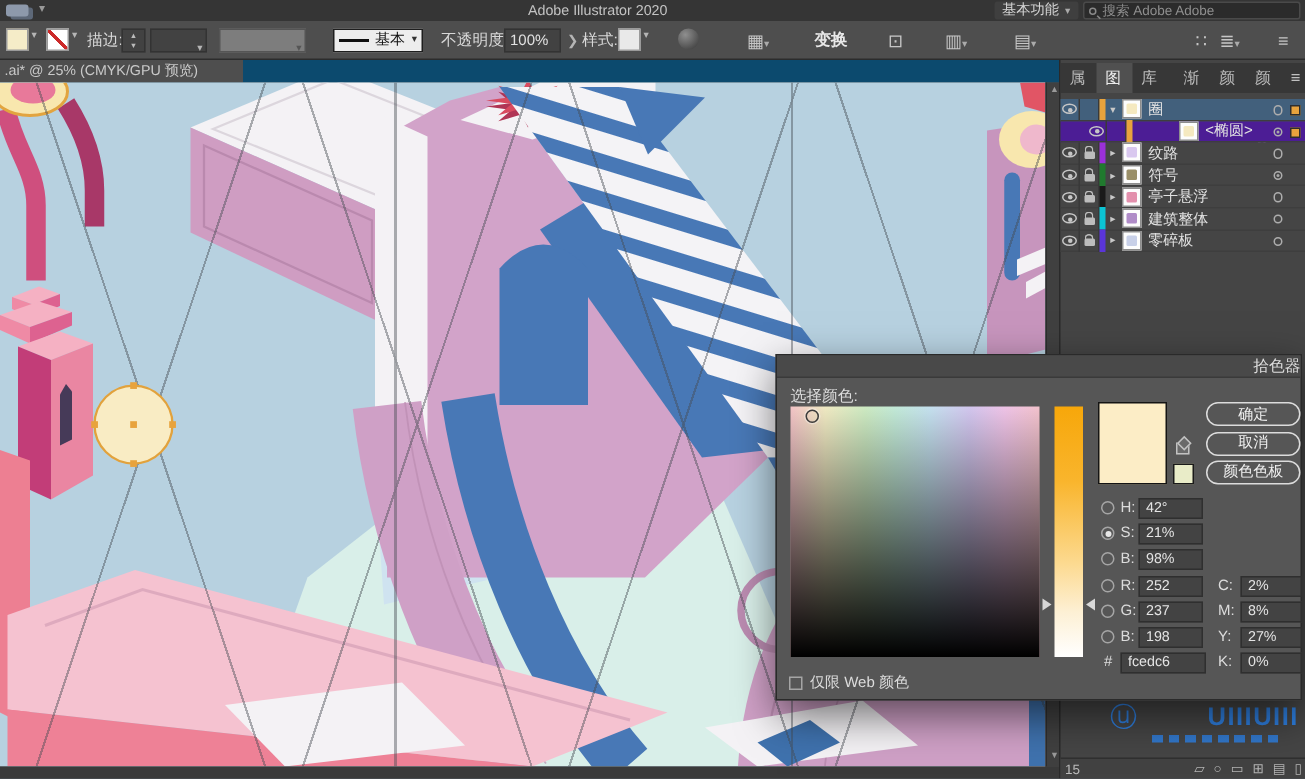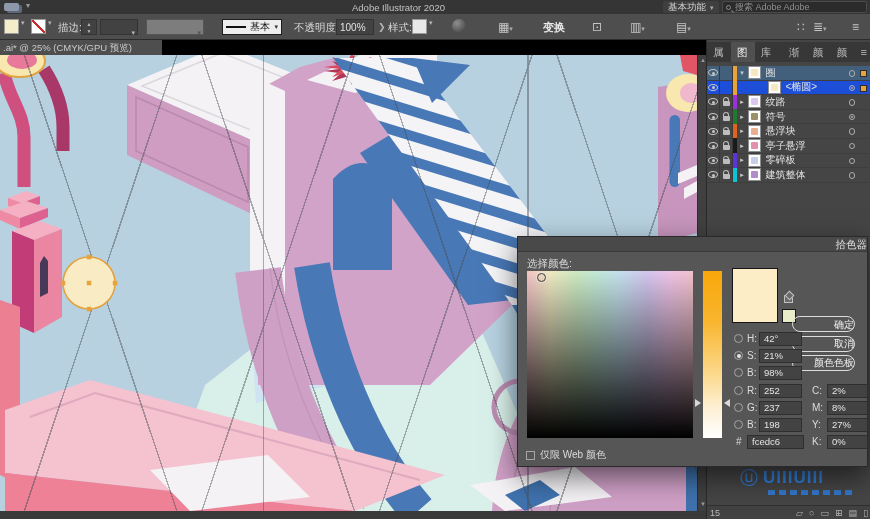--- a/index.html
+++ b/index.html
@@ -25,21 +25,21 @@
   .mini-car{position:absolute;font-size:7px;color:#b5b5b5;top:5px;}
   .cb-label{font-size:10.5px;color:#d8d8d8;}
   .darkbox{background:#424242;border:1px solid #333;}
   .stepper{width:16px;font-size:5px;color:#bbb;text-align:center;line-height:7px;padding-top:1px;}
   .wprofile{left:222px;width:60px;background:#ededed;border:1px solid #1e1e1e;color:#111;display:flex;align-items:center;padding:0 3px;}
   .wprofile .line{width:20px;height:2px;background:#111;margin-right:4px;}
   .wprofile .car{margin-left:auto;color:#333;font-size:7px;}
   .icon-g{color:#c6c6c6;font-size:12px;}
 
   
-  #tabbar{position:absolute;left:0;top:40px;width:870px;height:15px;background:#000000;}
+  #tabbar{position:absolute;left:0;top:40px;width:870px;height:15px;background:#0c4a6e;}
   #doctab{position:absolute;left:0;top:0;height:15px;width:162px;background:#4e4e4e;color:#c9c9c9;font-size:9.5px;line-height:15px;padding-left:3px;white-space:nowrap;overflow:hidden;}
   #panel-collapse{position:absolute;right:4px;top:2px;color:#9a9a9a;font-size:9px;}
 
   
   #canvas{position:absolute;left:0;top:55px;width:697px;height:456px;background:#b7d1e0;overflow:hidden;}
   #grid{position:absolute;inset:0;pointer-events:none;opacity:.55;background:
     repeating-linear-gradient(71.5deg, rgba(70,75,82,0) 0 167px, rgba(70,75,82,.8) 167px 168.4px),
     repeating-linear-gradient(108.5deg, rgba(70,75,82,0) 0 167px, rgba(70,75,82,.8) 167px 168.4px),
     repeating-linear-gradient(90deg, rgba(70,75,82,0) 0 263px, rgba(70,75,82,.8) 263px 264.4px);}
   #vscroll{position:absolute;left:697px;top:55px;width:9px;height:456px;background:#404040;border-left:1px solid #2e2e2e;}
@@ -49,21 +49,21 @@
   
   #rightpanel{position:absolute;left:706px;top:40px;width:164px;height:479px;background:#454545;border-left:1px solid #2a2a2a;}
   #paneltabs{position:absolute;left:0;top:2px;width:164px;height:20px;background:#373737;display:flex;align-items:center;}
   .ptab{padding:0 6px;height:20px;line-height:20px;font-size:10.5px;color:#bdbdbd;}
   .ptab.active{background:#505050;color:#ececec;}
   .ptab-gap{width:10px;}
   #ptab-menu{margin-left:auto;margin-right:4px;color:#c0c0c0;font-size:11px;}
   #layerlist{position:absolute;left:0;top:26px;width:164px;}
   .lrow{position:relative;height:14.6px;display:flex;align-items:center;border-bottom:1px solid #3e3e3e;background:#454545;}
   .lrow.sel{background:#42607c;}
-  .lrow.sel2{background:#1d4ed8;}
+  .lrow.sel2{background:#4c1d95;padding-left:18px;}
   .col-eye,.col-lock{width:13px;height:14.6px;border-right:1px solid #393939;display:flex;align-items:center;justify-content:center;flex:0 0 auto;}
   .eye{width:10px;height:7px;border:1px solid #c6c6c6;border-radius:50%;position:relative;}
   .eye::after{content:"";position:absolute;left:2.5px;top:1.5px;width:3px;height:3px;border-radius:50%;background:#c6c6c6;}
   .lock{position:relative;width:7px;height:5px;background:#bdbdbd;border-radius:1px;margin-top:3px;}
   .lock::before{content:"";position:absolute;left:.5px;top:-3.5px;width:4px;height:3.5px;border:1.2px solid #bdbdbd;border-bottom:none;border-radius:3px 3px 0 0;}
   .cbar{width:3.5px;height:14.6px;flex:0 0 auto;}
   .chev{width:11px;text-align:center;color:#c9c9c9;font-size:7px;flex:0 0 auto;}
   .thumb{width:13px;height:13px;background:#fdfdfd;border:1px solid #8d8d8d;flex:0 0 auto;position:relative;}
   .thumb i{position:absolute;inset:2px;border-radius:1px;}
   .lname{margin-left:5px;font-size:10px;color:#e2e2e2;white-space:nowrap;}
@@ -71,40 +71,40 @@
   .tgt.meat::after{content:"";position:absolute;inset:1px;border-radius:50%;background:#a8a8a8;}
   .selsq{position:absolute;right:4px;top:4px;width:7px;height:7px;background:#e8a33d;border:1px solid #2e2e2e;}
   #panel-footer{position:absolute;left:0;top:465px;width:164px;height:14px;border-top:1px solid #303030;background:#424242;display:flex;align-items:center;padding:0 3px;}
   #footer-count{font-size:9px;color:#bdbdbd;}
   .f-icons{margin-left:auto;display:flex;gap:6px;color:#b5b5b5;font-size:9px;}
 
   
   #watermark{position:absolute;left:740px;top:468px;width:128px;color:#2e7fe0;}
   #wm-row{display:flex;align-items:center;gap:5px;}
   #wm-icon{font-size:18px;line-height:18px;}
-  #wm-text{font-size:17px;font-weight:bold;letter-spacing:1px;}
+  #wm-text{font-size:17px;font-weight:bold;letter-spacing:1px;margin-left:42px;}
   #wm-tag{margin-top:2px;margin-left:28px;height:5px;width:84px;background:repeating-linear-gradient(90deg,#2e7fe0 0 7px,transparent 7px 11px);opacity:.85;}
 
   
   #dialog{position:absolute;left:517px;top:236px;width:351px;height:231px;background:#565656;border:1px solid #2a2a2a;box-shadow:0 10px 26px rgba(0,0,0,.55);z-index:20;}
   #dlg-title{position:absolute;left:0;top:0;width:100%;height:15px;background:#494949;border-bottom:1px solid #3a3a3a;text-align:right;font-size:10.5px;color:#dedede;line-height:15px;}
   #dlg-selectlabel{position:absolute;left:9px;top:20px;font-size:10.5px;color:#dcdcdc;}
   #colorfield{position:absolute;left:9px;top:34px;width:166px;height:167px;cursor:crosshair;background:
     linear-gradient(to bottom, rgba(0,0,0,0), rgba(0,0,0,1)),
     linear-gradient(to right,#f2c3c6,#efe9c2 14%,#cdeac2 30%,#c2e9d7 42%,#c4e0ee 56%,#d2c6ee 72%,#eec3e6 86%,#f2c2cc);}
   #field-marker{position:absolute;left:10px;top:2px;width:9px;height:9px;border:1.5px solid #3c3c3c;border-radius:50%;box-shadow:0 0 0 1px rgba(255,255,255,.35);}
   #slider{position:absolute;left:185px;top:34px;width:19px;height:167px;background:linear-gradient(to bottom,#f7a70a,#f9b52d 30%,#fcd98e 62%,#fdf0d4 82%,#ffffff);}
   .sl-ar{position:absolute;top:162px;width:0;height:0;border-top:4px solid transparent;border-bottom:4px solid transparent;}
   #sl-left{left:177px;border-left:6px solid #d8d8d8;}
   #sl-right{left:206px;border-right:6px solid #d8d8d8;}
   #preview{position:absolute;left:214px;top:31px;width:46px;height:55px;background:#fcedc6;border:1px solid #141414;}
   #cube{position:absolute;left:266px;top:58px;width:9px;height:8px;border:1px solid #c2c2c2;background:#6a6a6a;}
   #cube::before{content:"";position:absolute;left:1px;top:-4px;width:5px;height:5px;border:1px solid #c2c2c2;transform:rotate(45deg);background:#6a6a6a;}
   #minisw{position:absolute;left:264px;top:72px;width:14px;height:14px;background:#e9ecc8;border:1px solid #1a1a1a;}
-  .dbtn{position:absolute;left:274px;width:63px;height:16px;border:1.5px solid #dcdcdc;border-radius:9px;background:transparent;color:#f0f0f0;font-size:10px;line-height:13px;text-align:right;padding:0;margin-top:48px;}
+  .dbtn{position:absolute;left:286px;width:63px;height:16px;border:1.5px solid #dcdcdc;border-radius:9px;background:transparent;color:#f0f0f0;font-size:10px;line-height:13px;text-align:center;padding:0;}
   .vrow{position:absolute;height:14px;}
   .radio{position:absolute;width:9px;height:9px;border:1px solid #a5a5a5;border-radius:50%;top:1px;}
   .radio.checked::after{content:"";position:absolute;inset:1.5px;border-radius:50%;background:#e6e6e6;}
   .vlabel{position:absolute;left:13px;top:0;font-size:10px;color:#dcdcdc;}
   .vfield{position:absolute;left:25px;top:-1px;width:43px;height:13.5px;background:#434343;border:1px solid #2f2f2f;color:#e4e4e4;font-size:9.5px;line-height:12px;padding-left:4px;}
   .vfield.wide{width:57px;}
   #webonly{position:absolute;left:8px;top:211px;display:flex;align-items:center;gap:5px;}
   #webonly .box{width:9px;height:9px;border:1px solid #a5a5a5;background:transparent;}
   #webonly .lbl{font-size:10px;color:#dcdcdc;}
 </style>
@@ -328,71 +328,56 @@
     <span class="lname">符号</span>
     <span class="tgt meat"></span>
   </div>
         <div class="lrow">
     <span class="col-eye">
             <span class="eye"></span>
           </span>
     <span class="col-lock">
             <span class="lock"></span>
           </span>
-    <span class="cbar" style="background: rgb(224, 100, 30);"></span>
+    <span class="cbar" style="background: rgb(26, 26, 26);"></span>
     <span class="chev">▸</span>
     <span class="thumb">
-            <i style="background: rgb(232, 176, 144);"></i>
-          </span>
-    <span class="lname">悬浮块</span>
+            <i style="background: rgb(227, 144, 173);"></i>
+          </span>
+    <span class="lname">亭子悬浮</span>
     <span class="tgt"></span>
   </div>
         <div class="lrow">
     <span class="col-eye">
             <span class="eye"></span>
           </span>
     <span class="col-lock">
             <span class="lock"></span>
           </span>
-    <span class="cbar" style="background: rgb(26, 26, 26);"></span>
+    <span class="cbar" style="background: rgb(11, 196, 212);"></span>
     <span class="chev">▸</span>
     <span class="thumb">
-            <i style="background: rgb(227, 144, 173);"></i>
-          </span>
-    <span class="lname">亭子悬浮</span>
+            <i style="background: rgb(176, 140, 200);"></i>
+          </span>
+    <span class="lname">建筑整体</span>
     <span class="tgt"></span>
   </div>
         <div class="lrow">
     <span class="col-eye">
             <span class="eye"></span>
           </span>
     <span class="col-lock">
             <span class="lock"></span>
           </span>
     <span class="cbar" style="background: rgb(90, 53, 216);"></span>
     <span class="chev">▸</span>
     <span class="thumb">
             <i style="background: rgb(200, 208, 232);"></i>
           </span>
     <span class="lname">零碎板</span>
-    <span class="tgt"></span>
-  </div>
-        <div class="lrow">
-    <span class="col-eye">
-            <span class="eye"></span>
-          </span>
-    <span class="col-lock">
-            <span class="lock"></span>
-          </span>
-    <span class="cbar" style="background: rgb(11, 196, 212);"></span>
-    <span class="chev">▸</span>
-    <span class="thumb">
-            <i style="background: rgb(176, 140, 200);"></i>
-          </span>
-    <span class="lname">建筑整体</span>
     <span class="tgt"></span>
   </div>
       </div>
     <div id="panel-footer">
       <span id="footer-count">15</span>
       <span class="f-icons">
         <span>▱</span>
         <span>○</span>
         <span>▭</span>
         <span>⊞</span>

